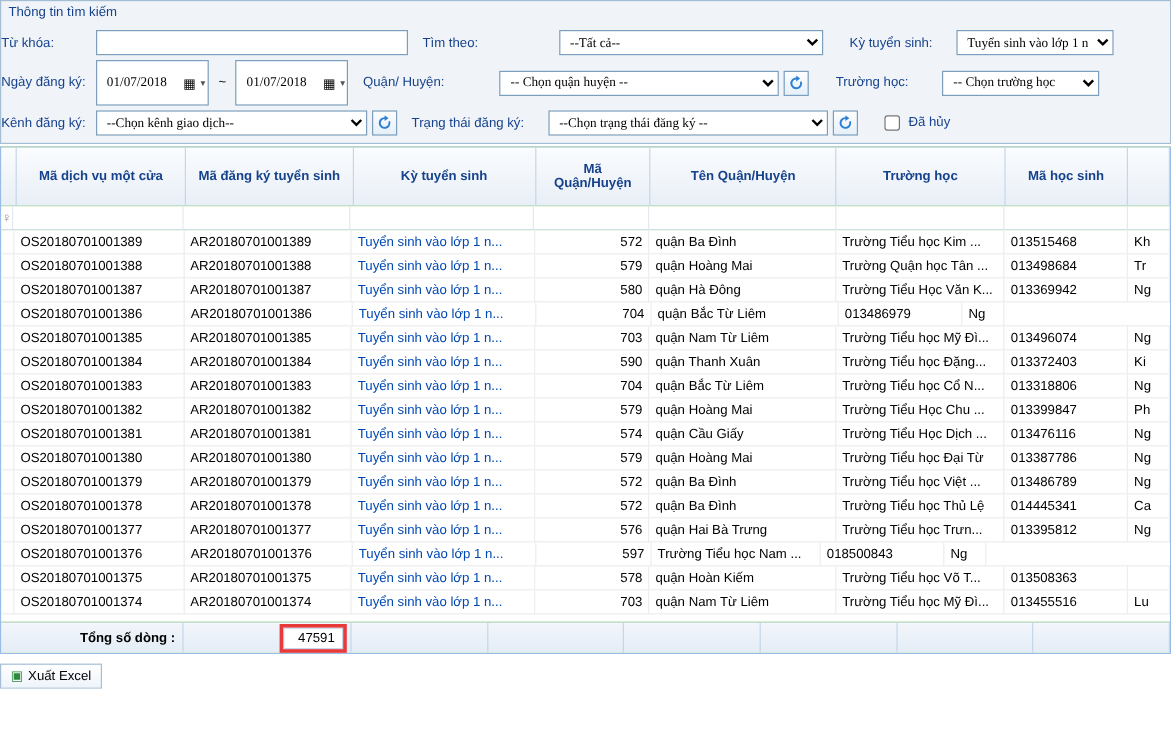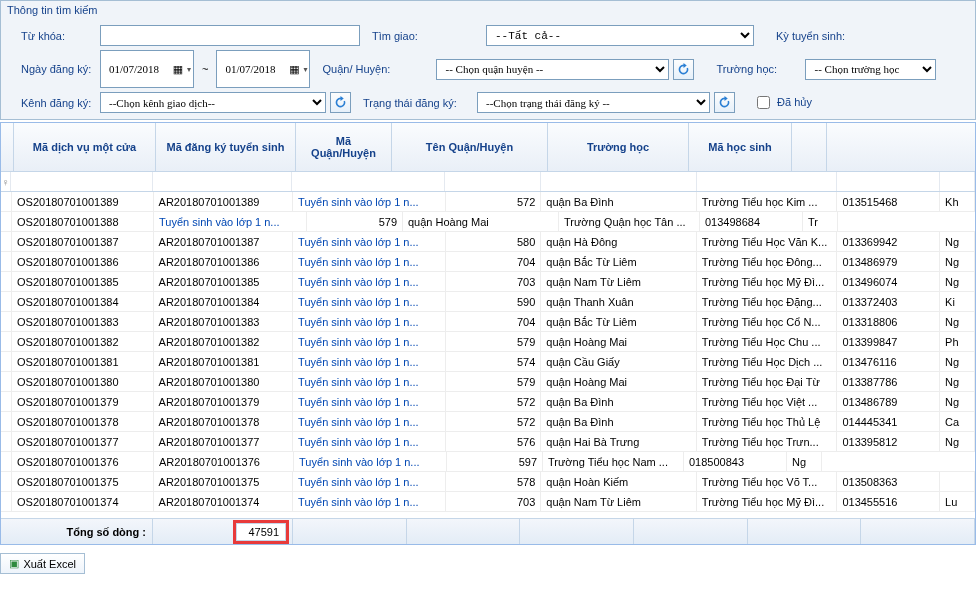--- a/index.html
+++ b/index.html
@@ -1,31 +1,31 @@
 <!DOCTYPE html>
 <html><head>
 <meta charset="utf-8">
 <style>
 * { box-sizing: border-box; margin: 0; padding: 0; }
 body { font-family: Tahoma, Arial, sans-serif; font-size: 11px; background: #fff; color: #000; }
 .panel { border: 1px solid #a5bed4; background: #f0f4f9; }
 .panel-title { padding: 3px 6px; color: #15428b; font-size: 11px; }
-.filters { padding: 6px 8px 2px 20px; }
+.filters { padding: 6px 8px 2px 0; }
 .filter-row { display: flex; align-items: center; margin-bottom: 4px; gap: 4px; }
 .lbl { display: inline-block; color: #15428b; }
 .lbl.w1 { width: 75px; }
 .lbl.w2 { width: 110px; margin-left: 8px; }
 .lbl.w3 { width: 85px; margin-left: 18px; }
 input[type=text], select, .date { font-family: Tahoma; font-size: 11px; border: 1px solid #7b9ebd; background: #fff; padding: 2px 4px; height: 21px; }
 .txt { width: 260px; }
 .date-wrap { display: inline-flex; align-items: center; border: 1px solid #7b9ebd; background: #fff; height: 38px; padding: 0 2px 0 4px; }
 .date-wrap input { border: none; width: 66px; height: 18px; outline: none; }
 .date-icon { width: 14px; height: 14px; display:inline-flex; align-items:center; justify-content:center; }
 .tilde { padding: 0 4px; }
-select.sel1 { width: 268px; font-family: Liberation Mono, monospace; }
+select.sel1 { width: 220px; }
 select.sel2 { width: 233px; }
 select.sel3 { width: 131px; }
 .btn-ref { width: 21px; height: 21px; border: 1px solid #7b9ebd; background: linear-gradient(#fdfdfd,#e6f0fa); display: inline-flex; align-items:center; justify-content:center; cursor:pointer; margin-left:0px; }
 .chk { margin-right: 4px; vertical-align: middle; }
 .grid { border: 1px solid #99bbe8; margin-top: 2px; background:#bef264; }
 .grid-head { display: flex; background: linear-gradient(#fafcfe,#e9eff7); border-bottom: 1px solid #c5d6e8; }
 .grid-head .th { border-right: 1px solid #c5d6e8; padding: 12px 6px; text-align: center; font-weight: bold; color:#15428b; display:flex; align-items:center; justify-content:center; }
 .filter-line { display:flex; border-bottom:1px solid #c5d6e8; background:#fff; height:20px; }
 .filter-line .fc { border-right:1px solid #e4e9f0; }
 .filter-line .fcf { width:10px; display:flex; align-items:center; justify-content:center; color:#888; }
@@ -56,23 +56,24 @@
 
 
 
 <div class="panel">
   <div class="panel-title">Thông tin tìm kiếm</div>
   <div class="filters">
 
     <div class="filter-row">
       <span class="lbl w1">Từ khóa:</span>
       <input type="text" class="txt" value="" style="">
-      <span class="lbl w2">Tìm giao:</span>
+      <span class="lbl w2">Tìm theo:</span>
       <select class="sel1"><option>--Tất cả--</option></select>
       <span class="lbl w3">Kỳ tuyển sinh:</span>
+      <select class="sel3"><option>Tuyển sinh vào lớp 1 n</option></select>
     </div>
 
     <div class="filter-row">
       <span class="lbl w1">Ngày đăng ký:</span>
       <span class="date-wrap">
         <input type="text" value="01/07/2018" style="">
         <span class="date-icon">▦</span>
         <span class="dd">▾</span>
       </span>
       <span class="tilde">~</span>
@@ -114,20 +115,21 @@
     </div>
 
   </div>
 </div>
 
 <div class="grid">
   <div class="grid-head">
     <div class="th c0"></div>
     <div class="th c1">Mã dịch vụ một cửa</div>
     <div class="th c2">Mã đăng ký tuyển sinh</div>
+    <div class="th c3">Kỳ tuyển sinh</div>
     <div class="th c4">Mã Quận/Huyện</div>
     <div class="th c5">Tên Quận/Huyện</div>
     <div class="th c6">Trường học</div>
     <div class="th c7">Mã học sinh</div>
     <div class="th c8"></div>
   </div>
   <div class="filter-line">
     <div class="fc fcf">♀</div>
     <div class="fc c1"></div>
       <div class="fc c2"></div>
@@ -146,20 +148,21 @@
         <div class="cell c3">Tuyển sinh vào lớp 1 n...</div>
         <div class="cell c4">572</div>
         <div class="cell c5">quận Ba Đình</div>
         <div class="cell c6">Trường Tiểu học Kim ...</div>
         <div class="cell c7">013515468</div>
         <div class="cell c8">Kh</div>
       </div>
       <div class="row">
         <div class="cell c0"></div>
         <div class="cell c1">OS20180701001388</div>
+        <div class="cell c2">AR20180701001388</div>
         <div class="cell c3">Tuyển sinh vào lớp 1 n...</div>
         <div class="cell c4">579</div>
         <div class="cell c5">quận Hoàng Mai</div>
         <div class="cell c6">Trường Quận học Tân ...</div>
         <div class="cell c7">013498684</div>
         <div class="cell c8">Tr</div>
       </div>
       <div class="row">
         <div class="cell c0"></div>
         <div class="cell c1">OS20180701001387</div>
@@ -171,21 +174,20 @@
         <div class="cell c7">013369942</div>
         <div class="cell c8">Ng</div>
       </div>
       <div class="row">
         <div class="cell c0"></div>
         <div class="cell c1">OS20180701001386</div>
         <div class="cell c2">AR20180701001386</div>
         <div class="cell c3">Tuyển sinh vào lớp 1 n...</div>
         <div class="cell c4">704</div>
         <div class="cell c5">quận Bắc Từ Liêm</div>
-        <div class="cell c6">Trường Tiểu học Đông...</div>
         <div class="cell c7">013486979</div>
         <div class="cell c8">Ng</div>
       </div>
       <div class="row">
         <div class="cell c0"></div>
         <div class="cell c1">OS20180701001385</div>
         <div class="cell c2">AR20180701001385</div>
         <div class="cell c3">Tuyển sinh vào lớp 1 n...</div>
         <div class="cell c4">703</div>
         <div class="cell c5">quận Nam Từ Liêm</div>

